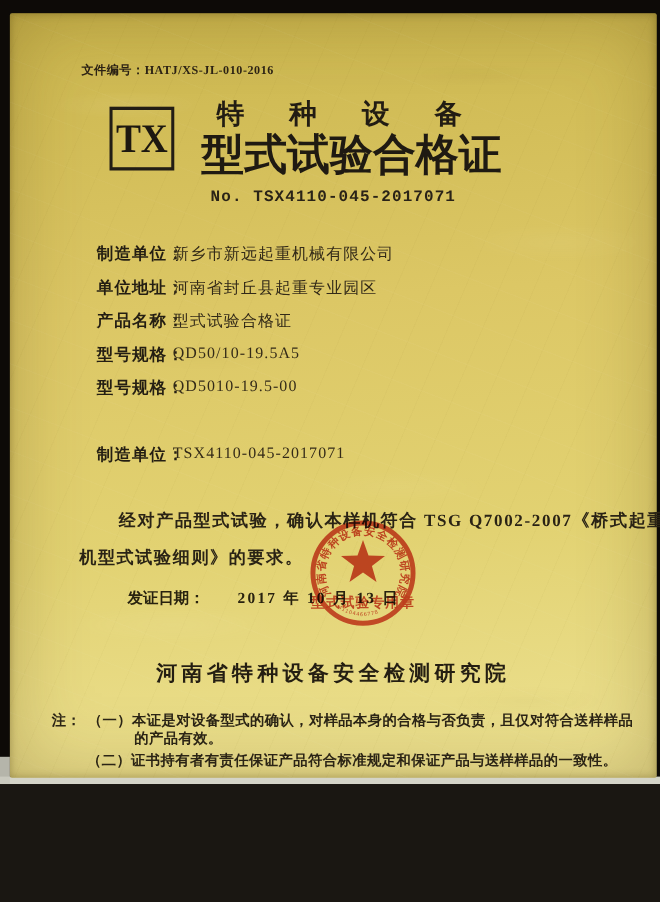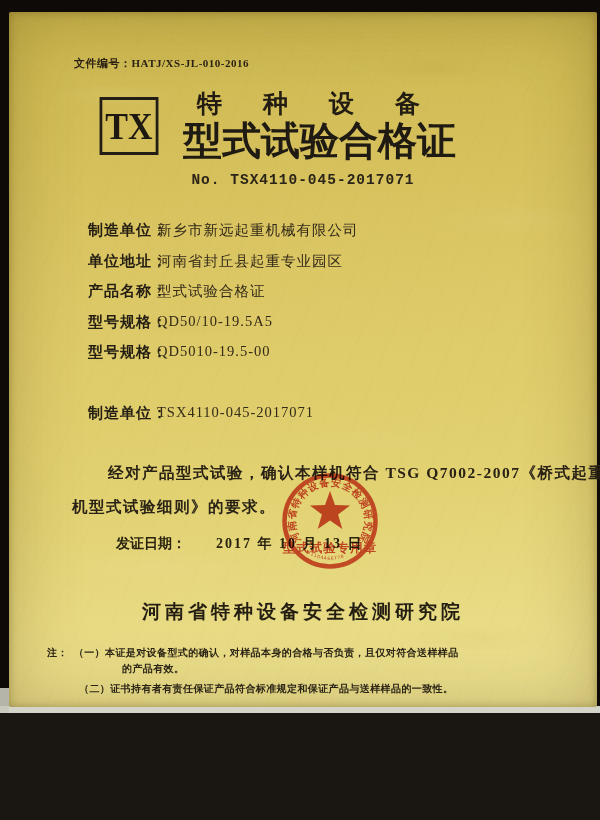--- a/index.html
+++ b/index.html
@@ -42,21 +42,21 @@
   .cert-no{left:0;width:588px;top:160px;text-align:center;font-size:14.5px;letter-spacing:1px;color:#2a2317;font-weight:bold;font-family:Liberation Mono, monospace;}
   .field-row{left:0;width:588px;height:22px;white-space:nowrap;}
   .field-label{position:absolute;left:79px;font-size:15px;font-weight:bold;color:#241e13;letter-spacing:1px;}
   .field-value{position:absolute;left:148px;font-size:14.5px;color:#332a18;letter-spacing:1px;}
   .statement{font-size:15.5px;font-weight:bold;letter-spacing:1.5px;color:#2a2315;white-space:nowrap;}
   .st1{left:99px;top:451px;}
   .st2{left:63px;top:485px;}
   .issue-date{left:107px;top:523px;font-size:14px;font-weight:bold;color:#28220f;white-space:nowrap;}
   .issue-date .date-value{margin-left:30px;letter-spacing:2px;}
   .issuer{left:0;width:588px;top:587px;text-align:center;font-size:19px;font-weight:bold;letter-spacing:4px;color:#241e12;}
-  .note{font-size:10px;font-weight:bold;color:#2b2415;letter-spacing:.4px;white-space:nowrap;}
+  .note{font-size:13px;font-weight:bold;color:#2b2415;letter-spacing:.4px;white-space:nowrap;}
   .note-1a{left:38px;top:634px;}
   .note-1a .note-label{margin-right:6px;}
   .note-1b{left:113px;top:650px;}
   .note-2{left:70px;top:670px;}
   .seal{left:246px;top:434px;width:150px;height:150px;color:var(--seal-red,#cf3a2a);
         mix-blend-mode:multiply;opacity:.92;}
   .ghost-a{left:150px;top:722px;width:300px;height:14px;opacity:.40;filter:blur(2.5px);
     background:repeating-linear-gradient(90deg, rgba(130,112,30,.45) 0 9px, transparent 9px 19px);}
   .ghost-b{left:120px;top:762px;width:360px;height:9px;opacity:.22;filter:blur(3px);
     background:repeating-linear-gradient(90deg, rgba(130,112,30,.5) 0 14px, transparent 14px 26px);}

